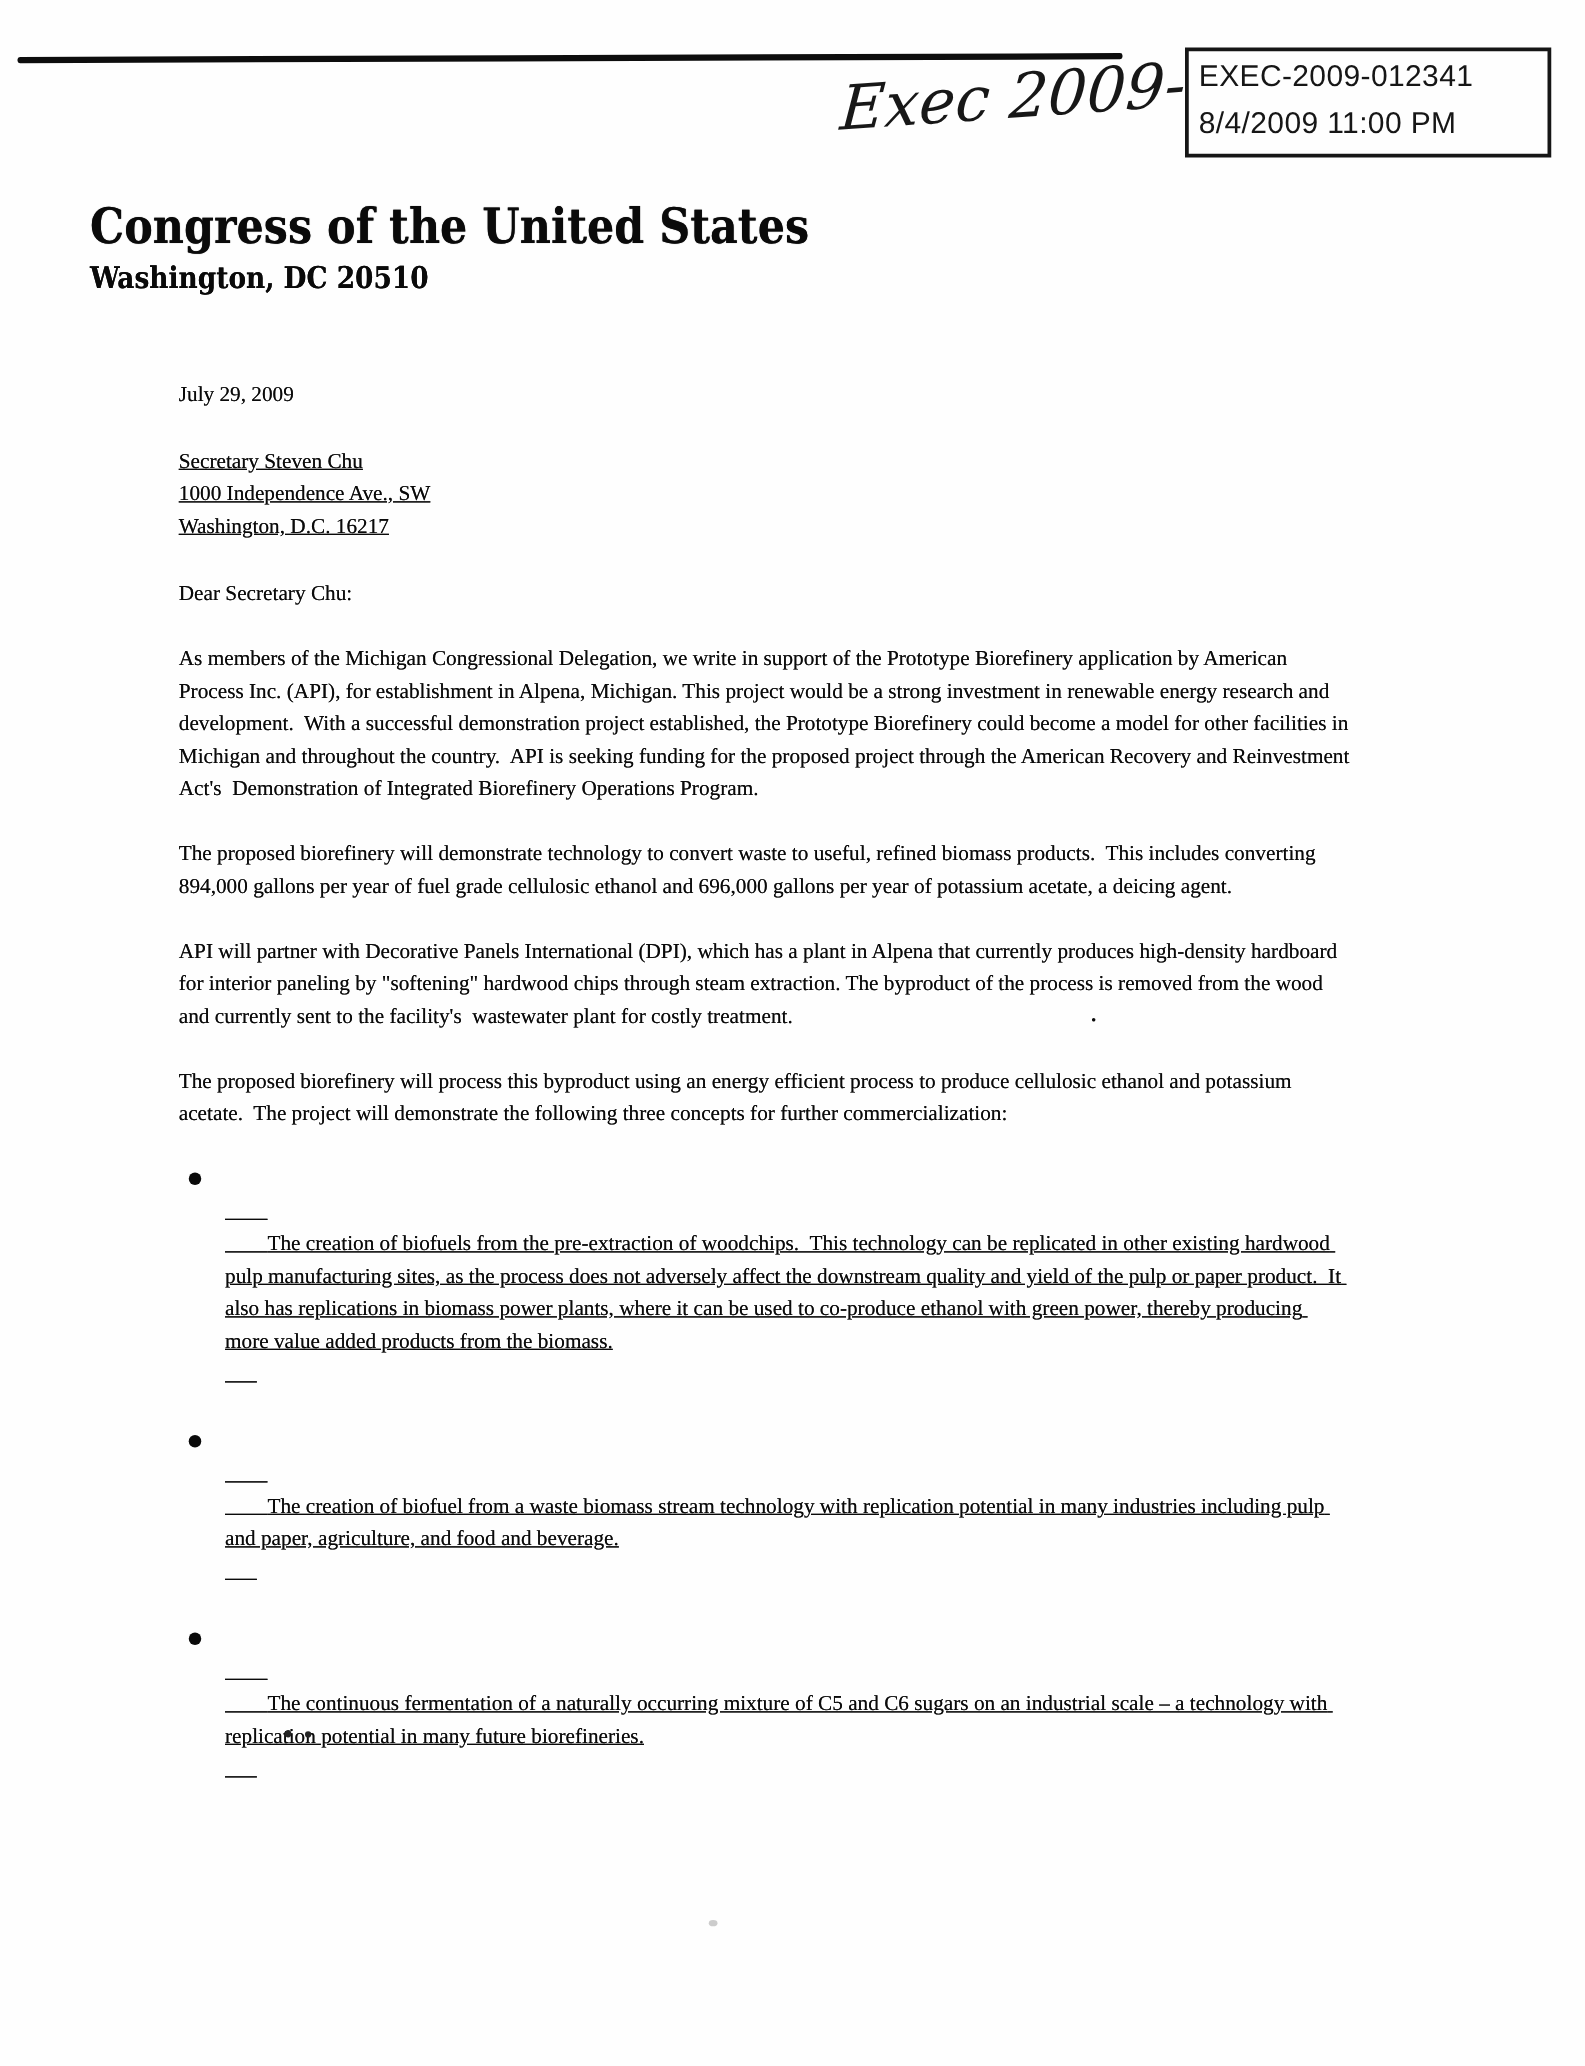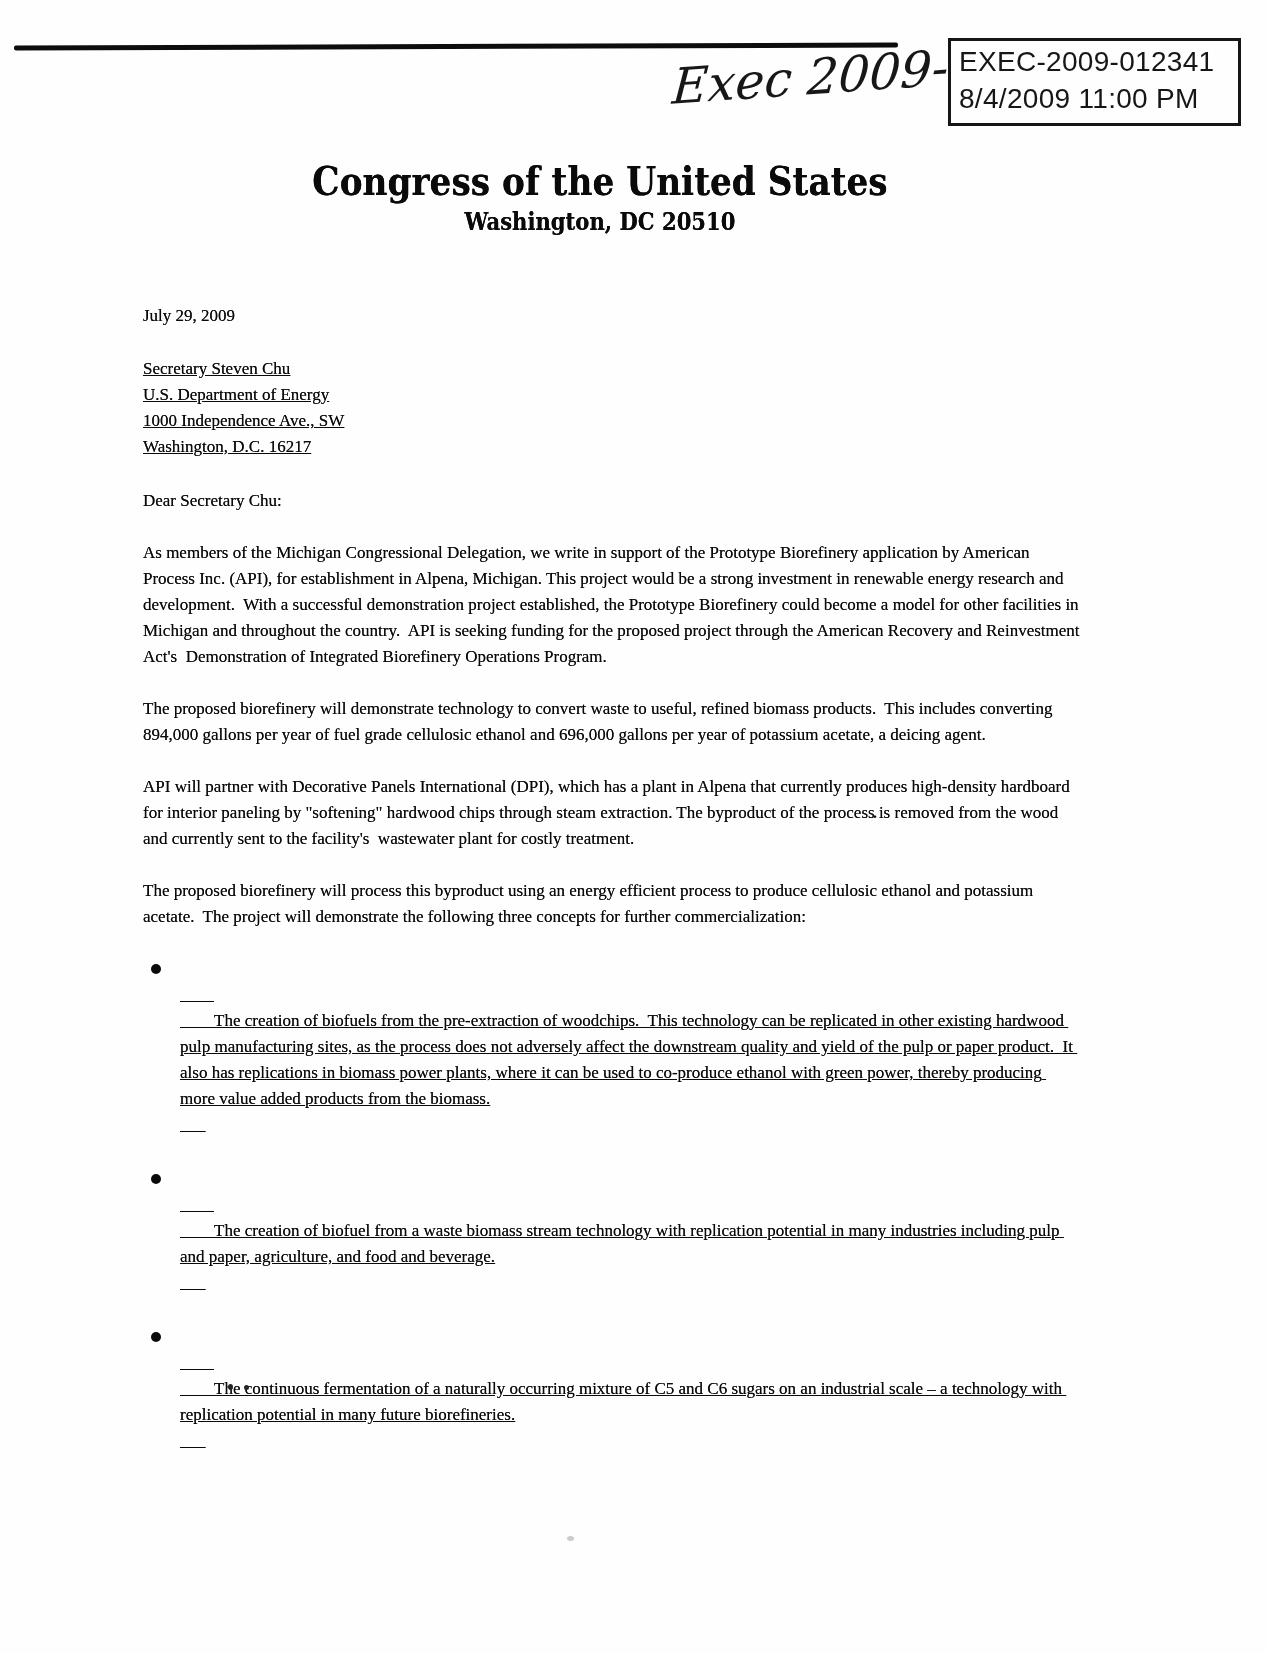--- a/index.html
+++ b/index.html
@@ -19,26 +19,26 @@
     position:absolute; left:672px; top:48px; white-space:nowrap;
     font-family:"DejaVu Serif", serif; font-style:italic; font-size:49px;
     color:#171717; transform:rotate(-4deg) skewX(-8deg);
   }
 
   
   .stamp {
     position:absolute; left:948px; top:38px; width:279px; height:80px;
     border:3px solid #161616; background:#fefefe; box-sizing:content-box;
     padding:2px 0 0 8px;
-    font-family:"Liberation Sans", sans-serif; font-size:28px; line-height:37px;
+    font-family:"Liberation Sans", sans-serif; font-size:24px; line-height:37px;
     color:#161616; letter-spacing:0.3px; white-space:nowrap;
   }
 
   
-  .letterhead { position:absolute; left:0; top:158px; width:1200px; text-align:center; }
+  .letterhead { position:absolute; left:0; top:158px; width:1200px; }
   .lh-title {
     font-family:"DejaVu Serif", serif; font-weight:700; font-size:39px;
     transform:scaleX(0.88); letter-spacing:0px;
     text-shadow:0 0 0.6px rgba(0,0,0,0.9);
   }
   .lh-sub {
     font-family:"DejaVu Serif", serif; font-weight:700; font-size:24px;
     transform:scaleX(0.88); margin-top:3px;
     text-shadow:0 0 0.5px rgba(0,0,0,0.9);
   }
@@ -92,21 +92,20 @@
     <div class="lh-title">Congress of the United States</div>
     <div class="lh-sub">Washington, DC 20510</div>
   </div>
 
   <div class="letter-body">
 
     <div class="date">July 29, 2009</div>
 
     <div class="recipient">
       <div>Secretary Steven Chu</div>
-      <div>U.S. Department of Energy</div>
       <div>1000 Independence Ave., SW</div>
       <div>Washington, D.C. 16217</div>
     </div>
 
     <div class="salutation">Dear Secretary Chu:</div>
 
     <p class="para">As members of the Michigan Congressional Delegation, we write in support of the Prototype Biorefinery application by American Process Inc. (API), for establishment in Alpena, Michigan. This project would be a strong investment in renewable energy research and development.  With a successful demonstration project established, the Prototype Biorefinery could become a model for other facilities in Michigan and throughout the country.  API is seeking funding for the proposed project through the American Recovery and Reinvestment Act's  Demonstration of Integrated Biorefinery Operations Program.</p>
     <p class="para">The proposed biorefinery will demonstrate technology to convert waste to useful, refined biomass products.  This includes converting 894,000 gallons per year of fuel grade cellulosic ethanol and 696,000 gallons per year of potassium acetate, a deicing agent.</p>
     <p class="para">API will partner with Decorative Panels International (DPI), which has a plant in Alpena that currently produces high-density hardboard for interior paneling by "softening" hardwood chips through steam extraction. The byproduct of the process is removed from the wood and currently sent to the facility's  wastewater plant for costly treatment.</p>
     <p class="para">The proposed biorefinery will process this byproduct using an energy efficient process to produce cellulosic ethanol and potassium acetate.  The project will demonstrate the following three concepts for further commercialization:</p>

